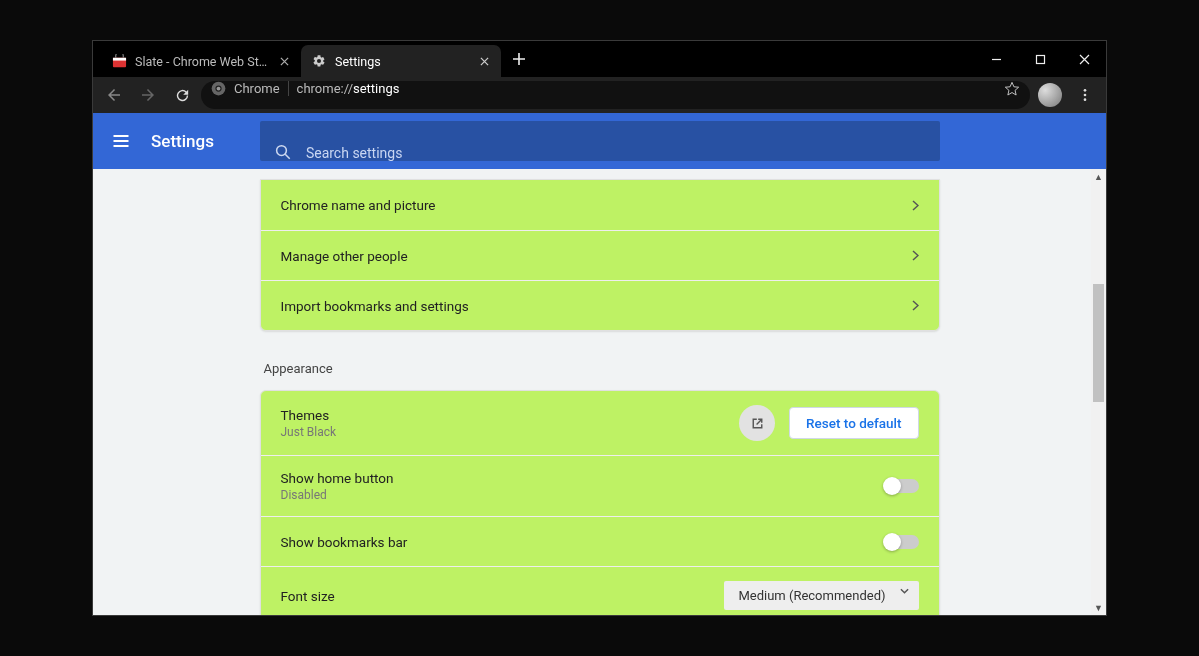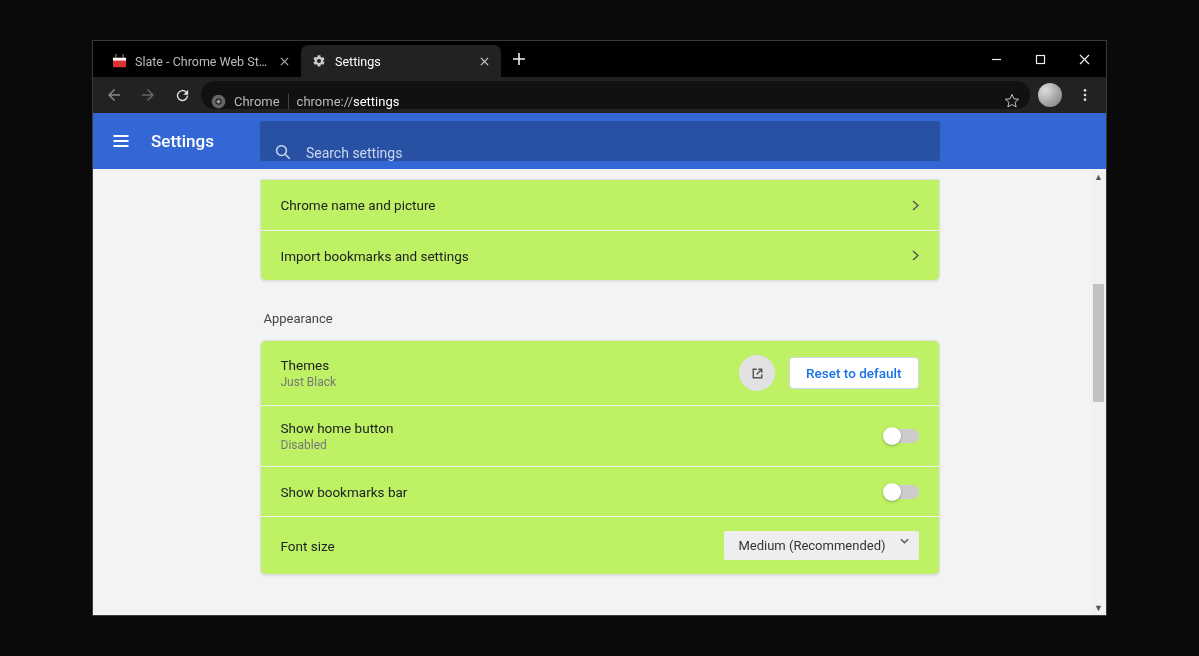--- a/index.html
+++ b/index.html
@@ -12,21 +12,21 @@
   .tab.active { background: #222; color: #fff; }
   .tab .favicon { width: 16px; height: 16px; display:flex; align-items:center; justify-content:center; }
   .tab .title { flex: 1; white-space: nowrap; overflow: hidden; text-overflow: ellipsis; }
   .tab .close { width: 14px; height: 14px; display:flex; align-items:center; justify-content:center;}
   .newtab { width: 28px; display: flex; align-items: center; justify-content: center; color: #eee; font-size: 18px; margin-left: 4px; }
   .window-controls { margin-left: auto; display: flex; }
   .wc-btn { width: 44px; height: 36px; display: flex; align-items: center; justify-content: center; color: #eee; }
   .toolbar { background: #222; height: 36px; display: flex; align-items: center; padding: 0 6px; gap: 4px; }
   .tb-btn { width: 30px; height: 30px; display: flex; align-items: center; justify-content: center; color: #ccc; border-radius: 50%; }
   .tb-btn.disabled { color: #666; }
-  .omnibox { flex: 1; height: 28px; background: #111; border-radius: 14px; display: flex; align-items: flex-end; padding: 0 10px; gap: 8px; font-size: 13px; color: #ddd; }
+  .omnibox { flex: 1; height: 28px; background: #111; border-radius: 14px; display: flex; align-items: flex-start; padding: 0 10px; gap: 8px; font-size: 13px; color: #ddd; }
   .omnibox .chip { color: #bbb; padding-right: 8px; border-right: 1px solid #444; }
   .omnibox .url { color: #bbb; }
   .omnibox .url .hl { color: #fff; }
   .omnibox .star { margin-left: auto; color: #ccc; }
   .avatar { width: 24px; height: 24px; border-radius: 50%; background: radial-gradient(circle at 30% 30%, #ddd, #777); margin: 0 4px; }
   .content { flex: 1; background: #f1f3f4; position: relative; overflow: hidden; }
   .app-header { background: #3367d6; height: 56px; display: flex; align-items: center; padding: 0 16px; gap: 18px; }
   .hamburger { color: #fff; width: 24px; height: 24px; display:flex; align-items:center; justify-content:center;}
   .app-title { color: #fff; font-size: 17px; font-weight: 500; }
   .search-wrap { margin-left: 28px; flex: 0 0 680px; height: 40px; background: #2851a3; border-radius: 2px; display: flex; align-items: flex-end; padding: 0 14px; gap: 14px; }
@@ -181,20 +181,30 @@
                 <div class="label-main">Chrome name and picture</div>
               </div>
             <span class="chevron">
                 <svg width="7" height="11" viewBox="0 0 7 11">
                   <path d="M1 1 L6 5.5 L1 10" fill="none" stroke="#555" stroke-width="1.5"></path>
                 </svg>
               </span>
           </div>
           <div class="row">
             <div class="labels">
+                <div class="label-main">Manage other people</div>
+              </div>
+            <span class="chevron">
+                <svg width="7" height="11" viewBox="0 0 7 11">
+                  <path d="M1 1 L6 5.5 L1 10" fill="none" stroke="#555" stroke-width="1.5"></path>
+                </svg>
+              </span>
+          </div>
+          <div class="row">
+            <div class="labels">
                 <div class="label-main">Import bookmarks and settings</div>
               </div>
             <span class="chevron">
                 <svg width="7" height="11" viewBox="0 0 7 11">
                   <path d="M1 1 L6 5.5 L1 10" fill="none" stroke="#555" stroke-width="1.5"></path>
                 </svg>
               </span>
           </div>
         </div>
 

